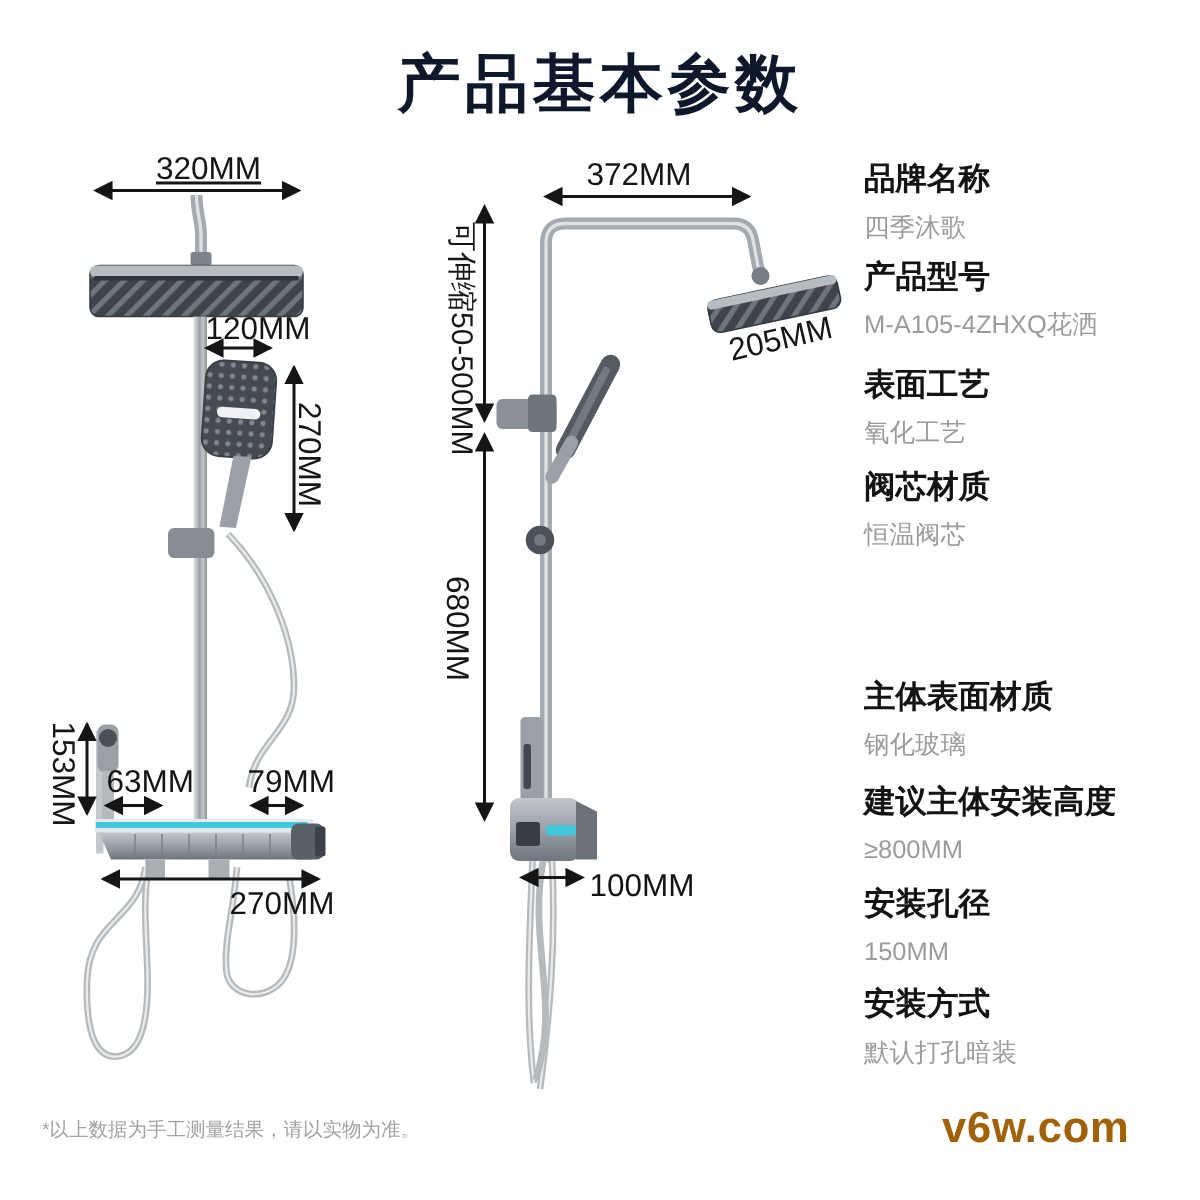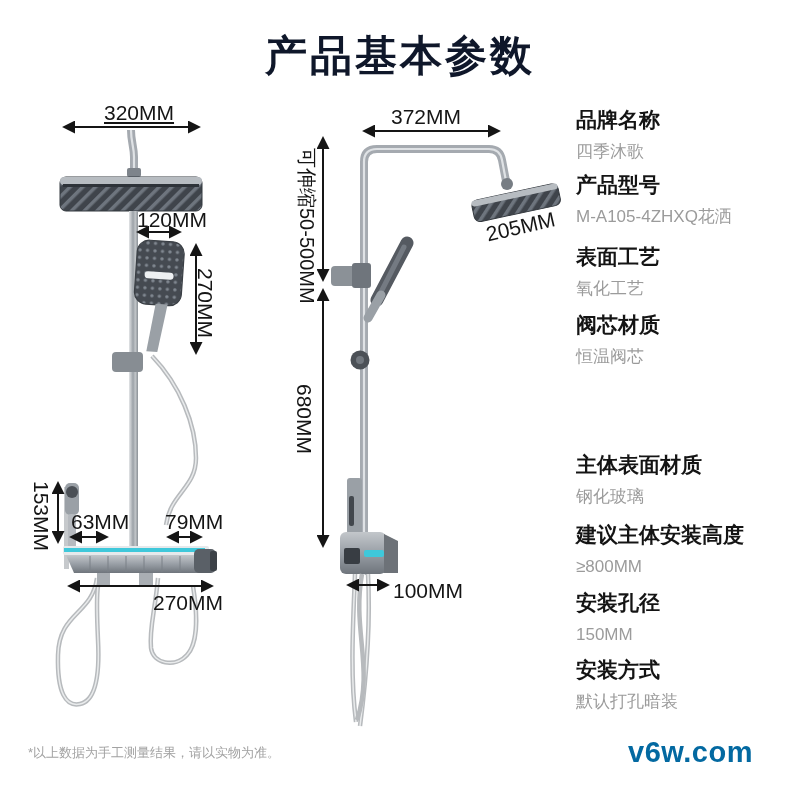--- a/index.html
+++ b/index.html
@@ -7,21 +7,21 @@
          font-family:"Liberation Sans","DejaVu Sans",sans-serif;color:#141414;}
   #page-title{position:absolute;left:0;top:28px;width:800px;text-align:center;
               font-size:42px;font-weight:800;letter-spacing:3px;color:#0f172a;}
   svg{position:absolute;left:0;top:0;}
   .dim{position:absolute;font-size:21px;font-weight:500;color:#151515;white-space:nowrap;line-height:1;}
   .dim.rot{transform:rotate(90deg);transform-origin:left top;}
   .spec{position:absolute;left:576px;width:215px;}
   .spec-label{font-size:21px;font-weight:700;color:#141414;line-height:24px;margin-bottom:10px;white-space:nowrap;}
   .spec-value{font-size:17px;color:#9b9b9b;line-height:20px;white-space:nowrap;}
   #footnote{position:absolute;left:28px;top:744px;font-size:13px;color:#a2a2a2;}
-  #watermark{position:absolute;left:628px;top:736px;font-size:29px;font-weight:800;color:#0369a1;letter-spacing:0.5px;}
+  #watermark{position:absolute;left:628px;top:736px;font-size:29px;font-weight:800;color:#a16207;letter-spacing:0.5px;}
   .hose{fill:none;stroke:#b7babd;stroke-width:4.5;}
   .hoseHi{fill:none;stroke:#e9ebec;stroke-width:1.5;}
   .arrow{stroke:#151515;stroke-width:2;}
 </style>
 </head>
 <body>
 
 <div id="stage">
 
   <div id="page-title">产品基本参数</div>

